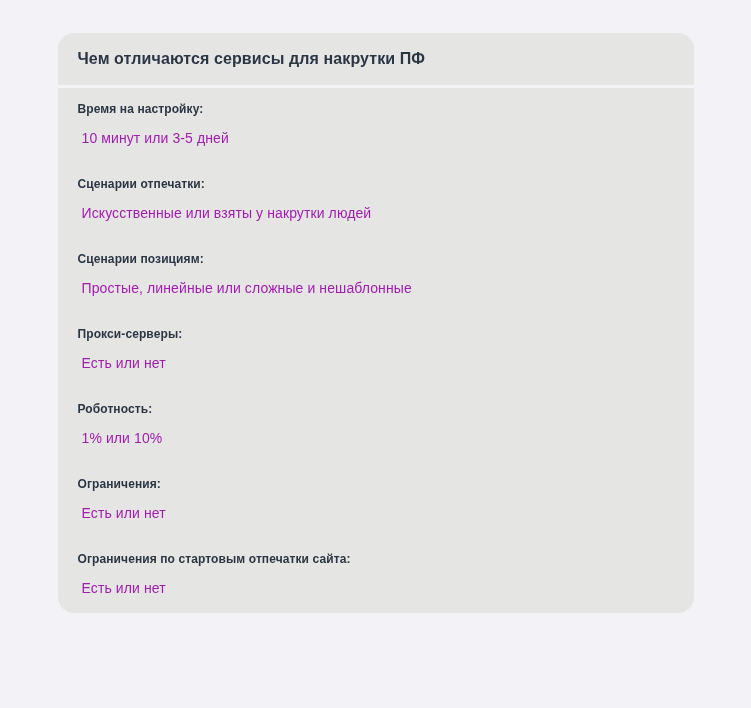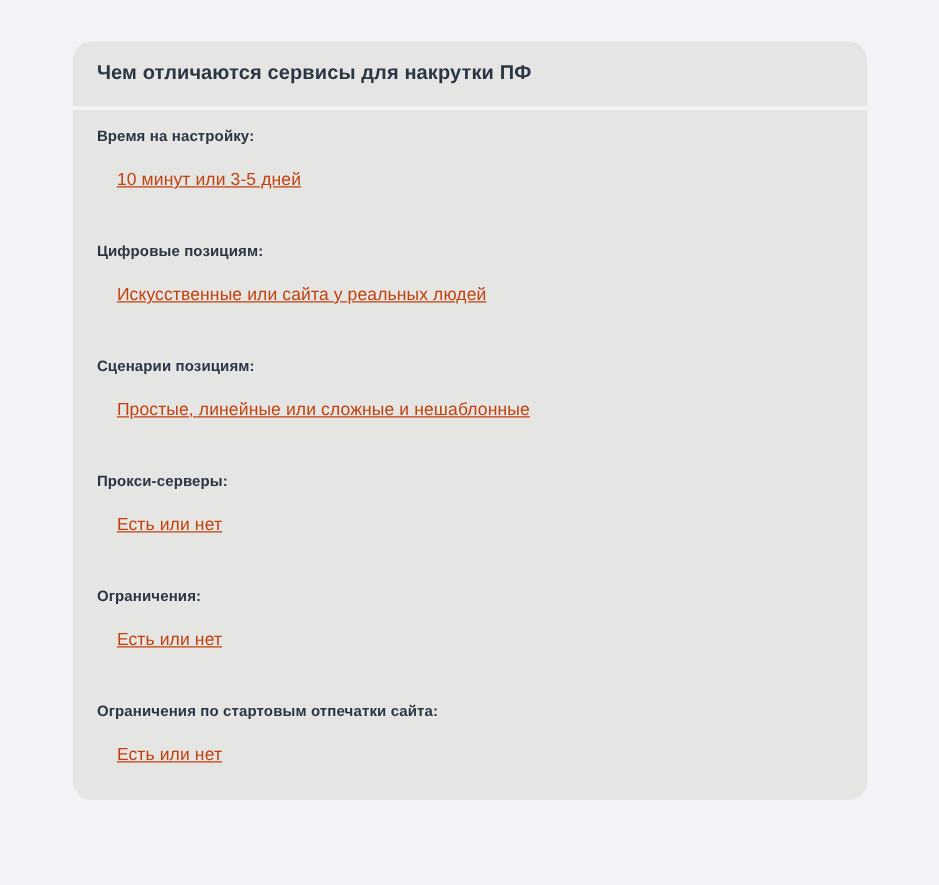--- a/index.html
+++ b/index.html
@@ -49,55 +49,58 @@
     line-height: 18px;
     font-weight: bold;
     color: #2b3644;
     margin: 0 0 11px 0;
     letter-spacing: 0.1px;
   }
   .row-value {
     font-size: 14px;
     line-height: 18px;
     font-weight: normal;
-    color: #c2410c;
-    margin: 16px;
+    color: #a21caf;
+    margin: 4px;
     letter-spacing: 0.1px;
-    text-decoration: underline;
   }
 </style>
 </head>
 <body>
 
 <section class="card">
   <header class="card-header">
     <h2 class="card-title">Чем отличаются сервисы для накрутки ПФ</h2>
   </header>
   <div id="rows">
   <div class="row">
     <div class="row-label">Время на настройку:</div>
     <div class="row-value">10 минут или 3-5 дней</div>
   </div>
 
   <div class="row">
-    <div class="row-label">Цифровые позициям:</div>
-    <div class="row-value">Искусственные или сайта у реальных людей</div>
+    <div class="row-label">Сценарии отпечатки:</div>
+    <div class="row-value">Искусственные или взяты у накрутки людей</div>
   </div>
 
 
   <div class="row">
     <div class="row-label">Сценарии позициям:</div>
     <div class="row-value">Простые, линейные или сложные и нешаблонные</div>
   </div>
 
   <div class="row">
     <div class="row-label">Прокси-серверы:</div>
     <div class="row-value">Есть или нет</div>
   </div>
 
+  <div class="row">
+    <div class="row-label">Роботность:</div>
+    <div class="row-value">1% или 10%</div>
+  </div>
 
   <div class="row">
     <div class="row-label">Ограничения:</div>
     <div class="row-value">Есть или нет</div>
   </div>
 
   <div class="row">
     <div class="row-label">Ограничения по стартовым отпечатки сайта:</div>
     <div class="row-value">Есть или нет</div>
   </div>

